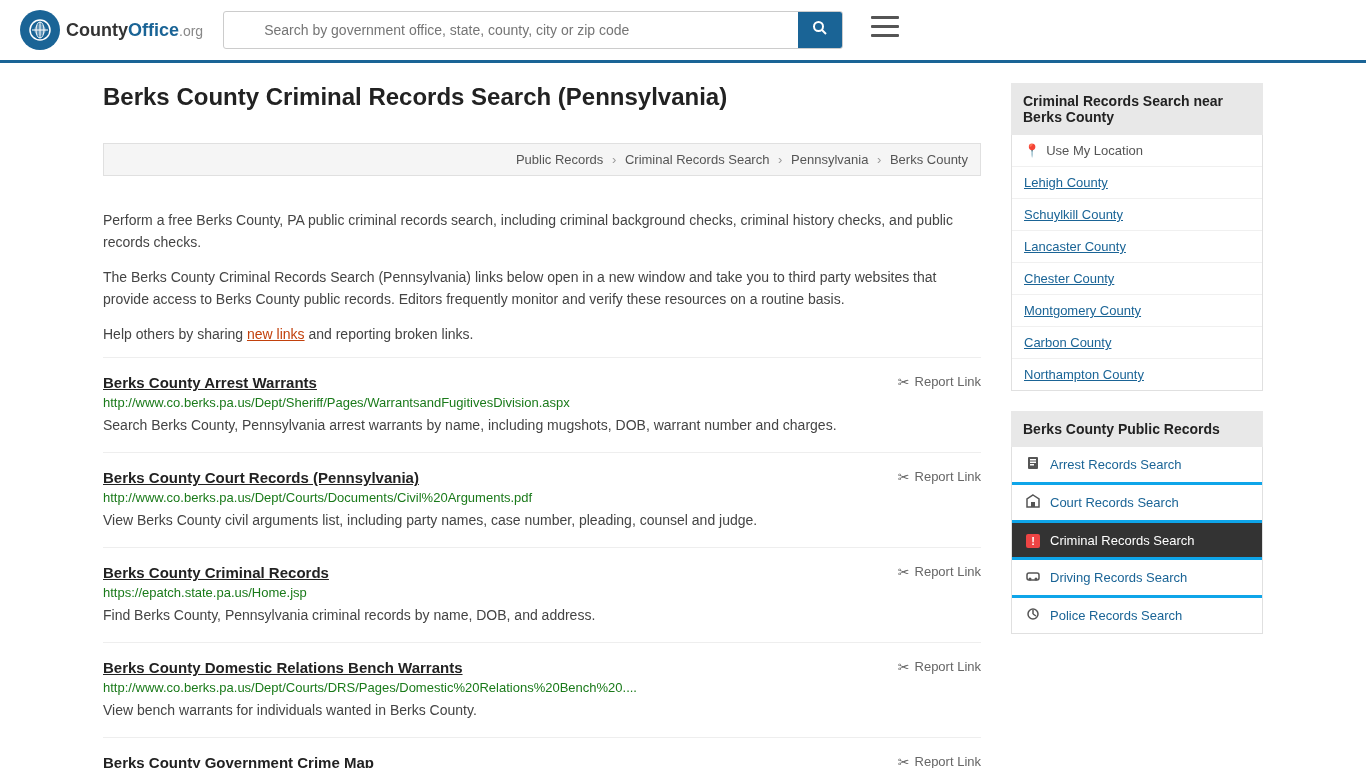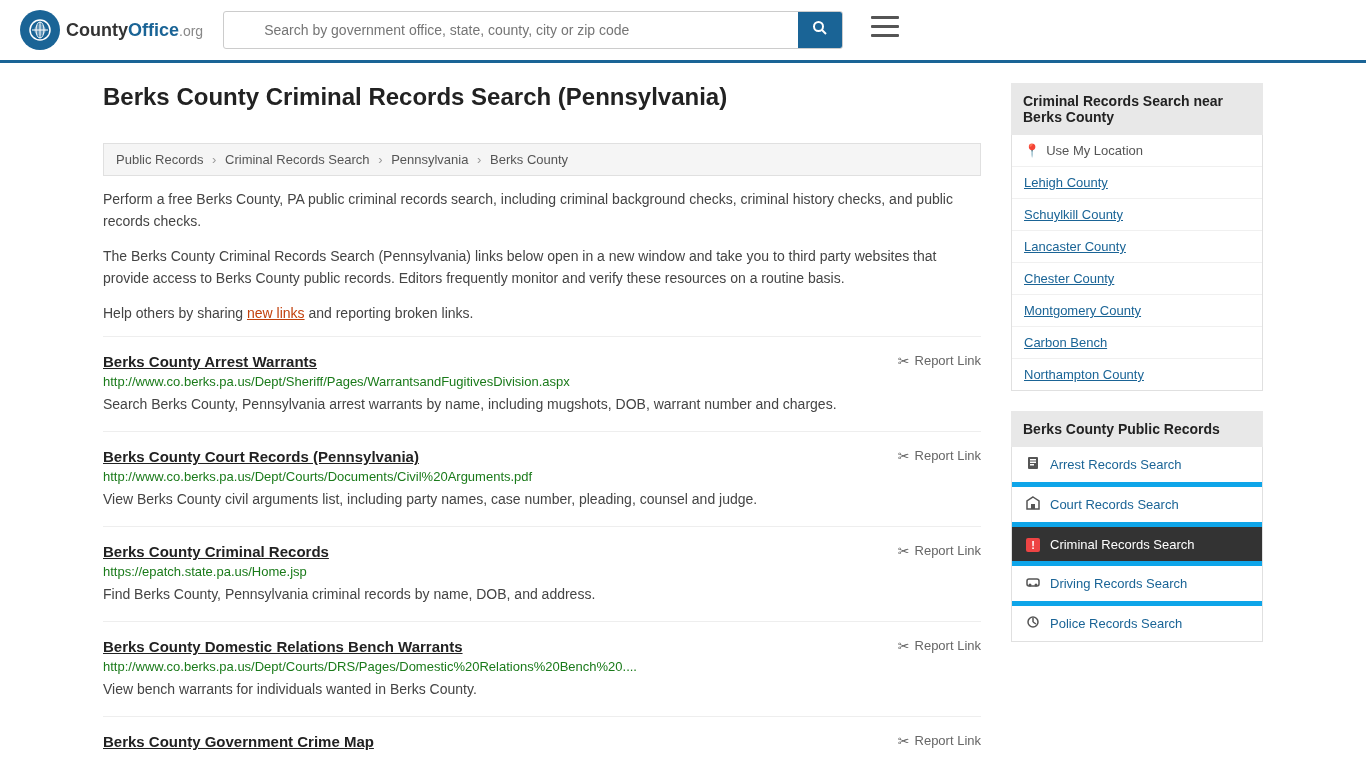--- a/index.html
+++ b/index.html
@@ -92,23 +92,24 @@
       font-weight: bold;
       color: #222;
       margin-bottom: 32px;
     }
 
     
     #breadcrumb {
       background: #f5f5f5;
       border: 1px solid #e0e0e0;
       padding: 8px 12px;
-      margin-bottom: 12px;
+      margin-bottom: 33px;
       font-size: 13px;
       color: #555;
+      text-align: right;
     }
     #breadcrumb a {
       color: #555;
       text-decoration: none;
     }
     #breadcrumb .sep { margin: 0 5px; color: #999; }
 
     
     .desc-text {
       margin-bottom: 12px;
@@ -194,21 +195,21 @@
       gap: 6px;
     }
 
     
     .pub-records-list {
       list-style: none;
       border: 1px solid #e0e0e0;
       border-top: none;
     }
     .pub-records-list li {
-      border-bottom: 5px solid #0ea5e9;
+      border-bottom: 3px solid #0ea5e9;
     }
     .pub-records-list li:last-child { border-bottom: none; }
     .pub-records-list li a {
       display: flex;
       align-items: center;
       gap: 8px;
       padding: 9px 12px;
       color: #1a6496;
       text-decoration: none;
       font-size: 13px;
@@ -362,21 +363,21 @@
         <li>
           <a href="#">Lancaster County</a>
         </li>
         <li>
           <a href="#">Chester County</a>
         </li>
         <li>
           <a href="#">Montgomery County</a>
         </li>
         <li>
-          <a href="#">Carbon Bench</a>
+          <a href="#">Carbon County</a>
         </li>
         <li>
           <a href="#">Northampton County</a>
         </li>
       </ul>
 
     <div class="sidebar-section-title" style="margin-top:4px;">Berks County Public Records</div>
     <ul class="pub-records-list">
     <li>
           <a href="#">

